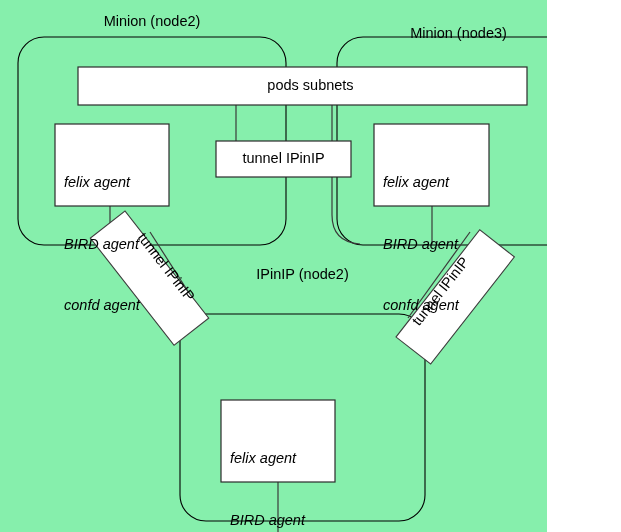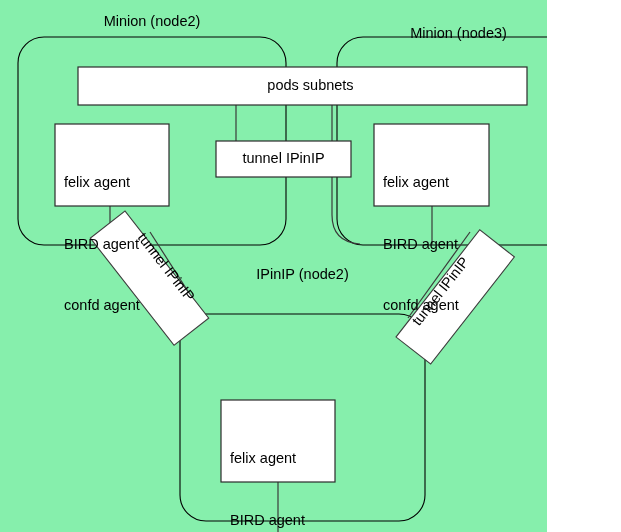--- a/index.html
+++ b/index.html
@@ -54,20 +54,21 @@
     text-align: center;
   }
   .box-label {
     font-size: 14.5px;
     text-align: center;
   }
   .agent-label {
     font-size: 14.5px;
     line-height: 20.5px;
     text-align: left;
+    font-style: italic;
   }
   .rot-label {
     font-size: 14.5px;
     transform-origin: left top;
     white-space: nowrap;
   }
 </style>
 </head>
 <body>
 

